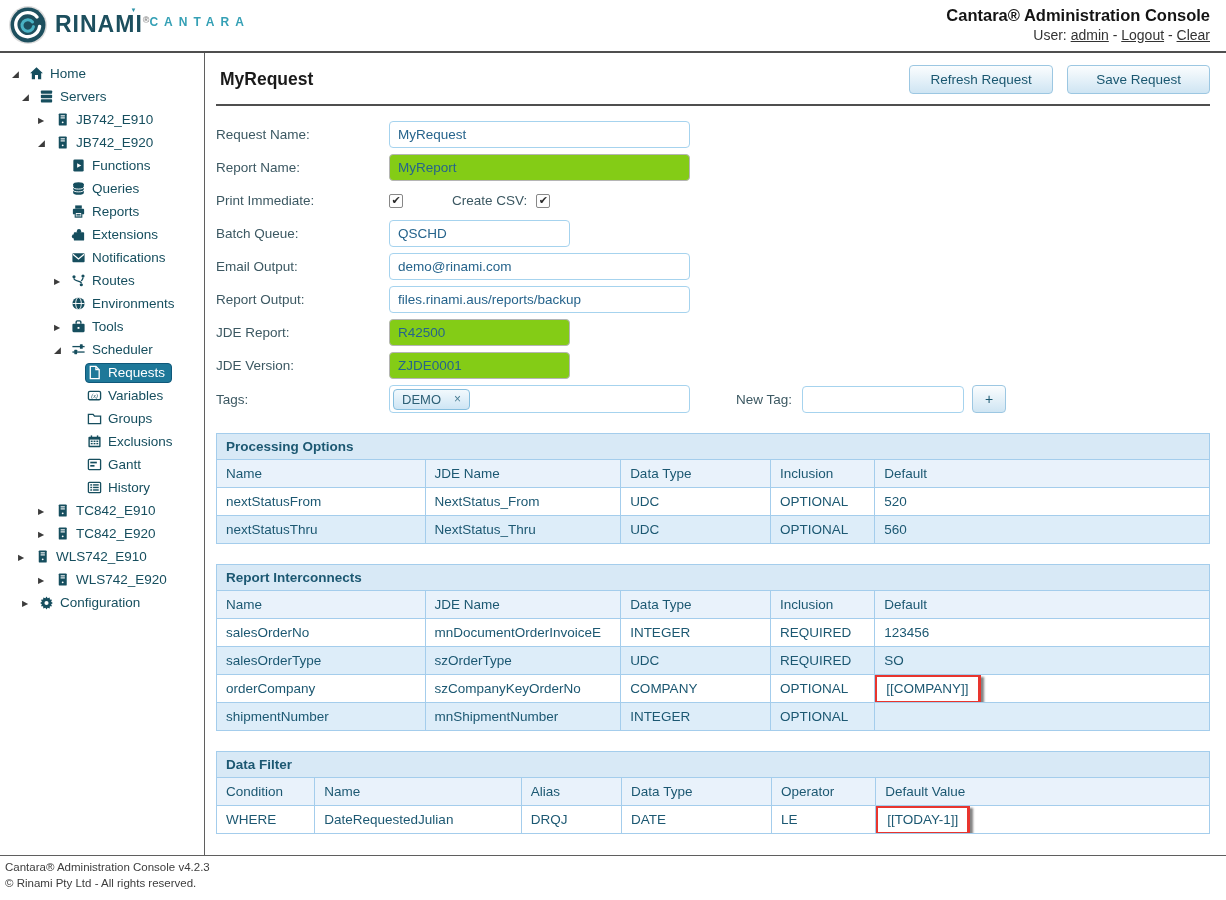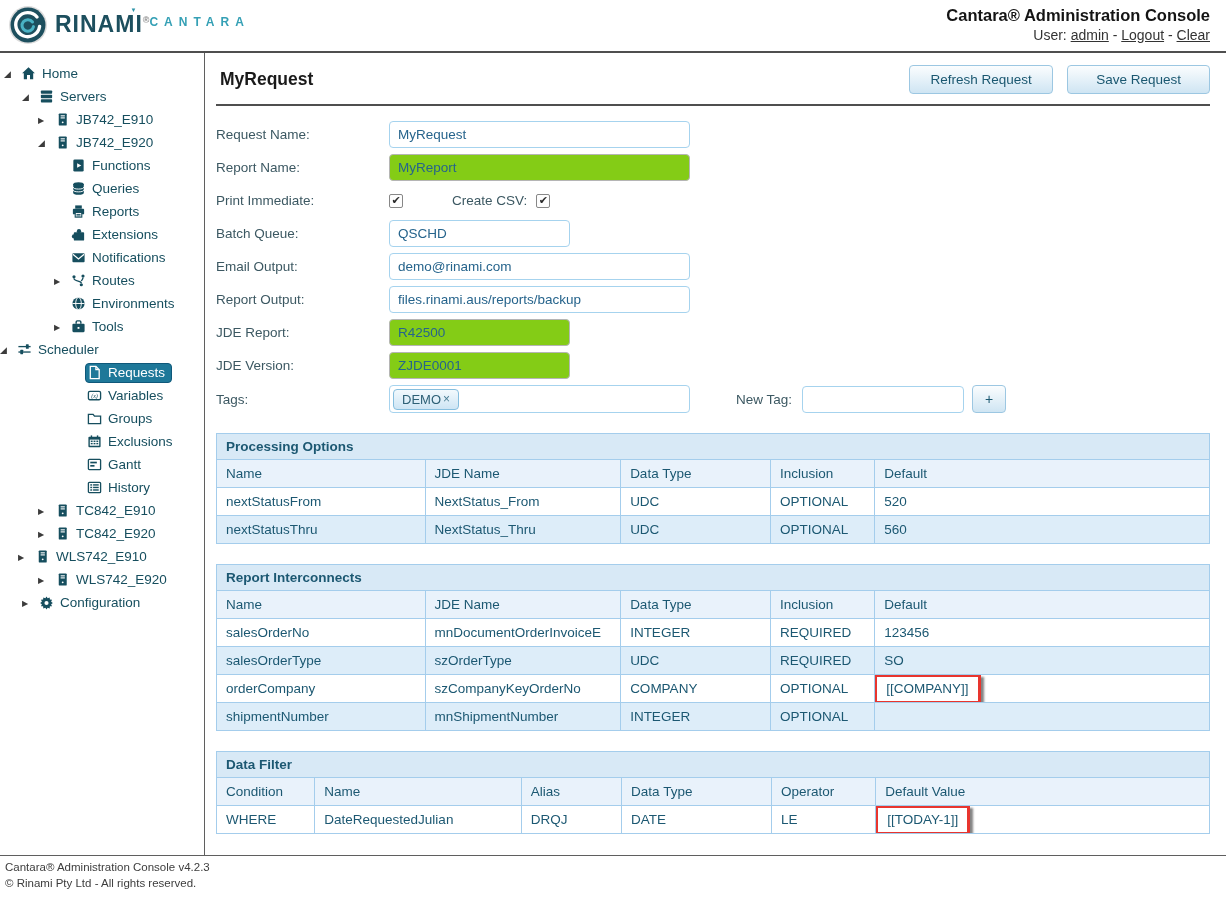--- a/index.html
+++ b/index.html
@@ -75,21 +75,21 @@
     width:14px; height:14px; border:1px solid #878787; border-radius:2px; background:#fdfdfd;
     display:inline-flex; align-items:center; justify-content:center; cursor:pointer; position:relative;
   }
   .checkbox[data-checked="true"]::after { content:"✔"; font-size:11px; color:#2b2b2b; margin-top:-1px; }
   .csv-label { margin-left:49px; margin-right:9px; }
   .tags-box {
     width:301px; height:28px; border:1px solid #a6d3ee; border-radius:4px;
     display:flex; align-items:center; padding:0 3px; background:#fff;
   }
   .tag-chip {
-    display:inline-flex; align-items:center; gap:2px; font-size:13px; color:#2d6076;
+    display:inline-flex; align-items:center; gap:13px; font-size:13px; color:#2d6076;
     background:linear-gradient(#f2f9fd,#cee5f4); border:1px solid #86bede; border-radius:4px;
     padding:3px 8px; line-height:1;
   }
   .tag-remove { font-size:12px; color:#4a7d93; cursor:pointer; }
   .newtag-label { margin-left:46px; margin-right:10px; }
   input.text.newtag { width:162px; }
   .add-btn { width:34px; height:28px; padding:0; margin-left:8px; font-size:14px; }
 
   
   .table-block { margin-top:20px; }
@@ -269,21 +269,21 @@
         <span>-</span>
         <a>Clear</a>
       </div>
     </div>
   </div>
 
   <div class="content">
 
     <div class="sidebar">
       <div>
-          <div class="tree-row" style="padding-left: 4px;">
+          <div class="tree-row" style="padding-left: 12px;">
             <span class="expander expanded"></span>
             <span class="tree-chip">
               <span class="tree-icon">
                 <svg>
                   <use href="#icon-home"></use>
                 </svg>
               </span>
               <span class="tree-label">Home</span>
             </span>
           </div>
@@ -401,21 +401,21 @@
             <span class="expander collapsed"></span>
             <span class="tree-chip">
               <span class="tree-icon">
                 <svg>
                   <use href="#icon-tools"></use>
                 </svg>
               </span>
               <span class="tree-label">Tools</span>
             </span>
           </div>
-          <div class="tree-row" style="">
+          <div class="tree-row" style="padding-left: 54px;">
             <span class="expander expanded"></span>
             <span class="tree-chip">
               <span class="tree-icon">
                 <svg>
                   <use href="#icon-scheduler"></use>
                 </svg>
               </span>
               <span class="tree-label">Scheduler</span>
             </span>
           </div>

